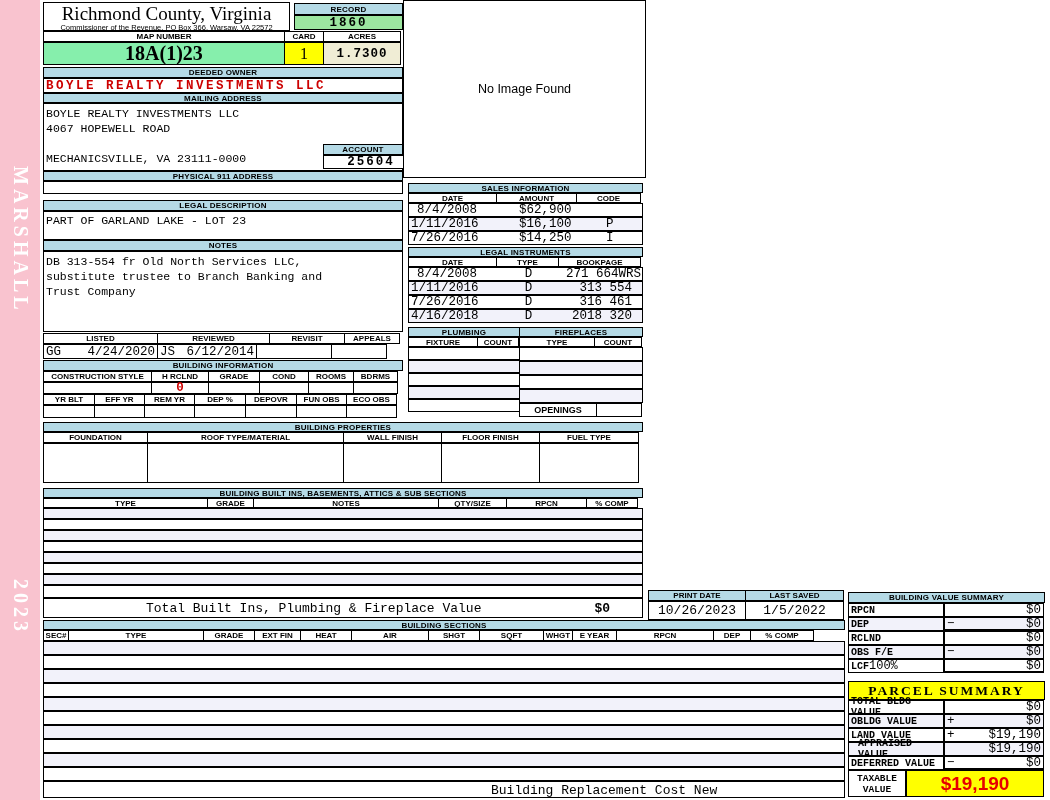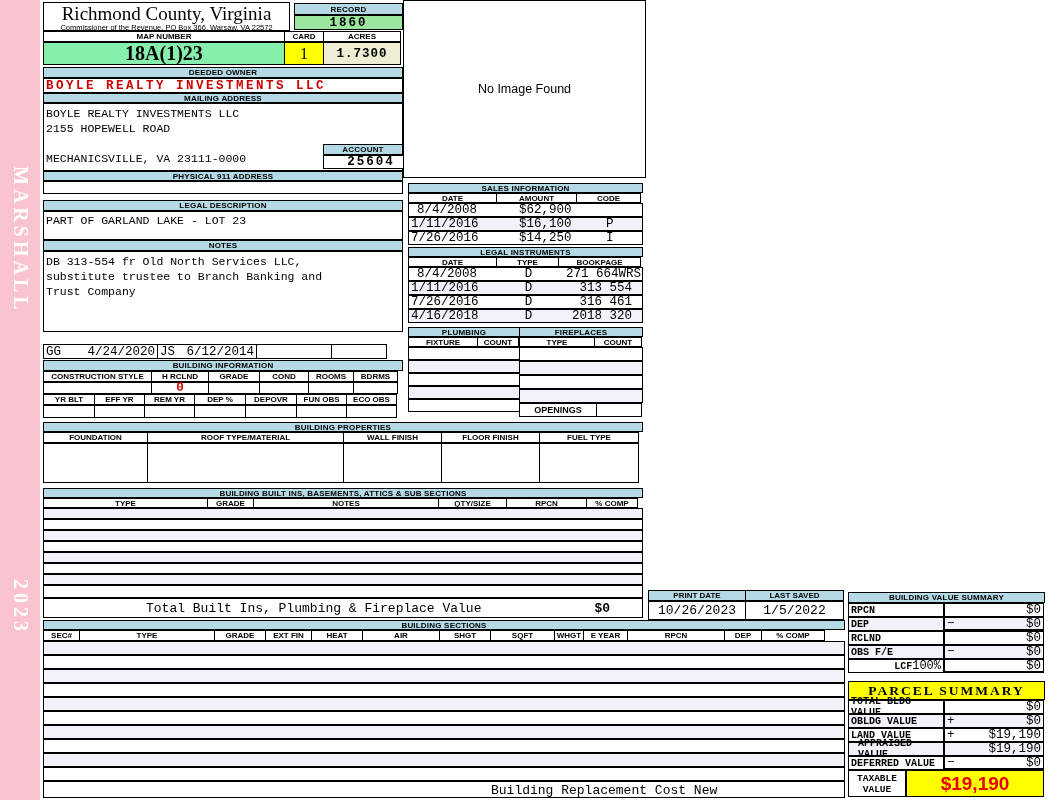--- a/index.html
+++ b/index.html
@@ -75,21 +75,21 @@
   </div>
 
   <div class="abs bar" style="left:43px;top:67px;width:360px;height:11px">DEEDED OWNER</div>
   <div class="abs box" style="left:43px;top:78px;width:360px;height:15px;display:flex;align-items:center">
     <span class="mono red" style="font-weight:bold;letter-spacing:2.5px;padding-left:2px">BOYLE REALTY INVESTMENTS LLC</span>
   </div>
 
   <div class="abs bar" style="left:43px;top:93px;width:360px;height:10px">MAILING ADDRESS</div>
   <div class="abs box mono-sm" style="left:43px;top:103px;width:360px;height:68px;line-height:15px;padding:2px 0 0 2px">
     <div>BOYLE REALTY INVESTMENTS LLC</div>
-    <div>2155 HOPEWELL ROAD</div>
+    <div>4067 HOPEWELL ROAD</div>
     <div style="height:15px"></div>
     <div>MECHANICSVILLE, VA 23111-0000</div>
   </div>
 
   <div class="abs bar" style="left:323px;top:144px;width:80px;height:11px">ACCOUNT</div>
   <div class="abs box" style="left:323px;top:155px;width:96px;height:14px;display:flex;align-items:center;justify-content:center">
     <span class="mono" style="font-weight:bold;letter-spacing:2px">25604</span>
   </div>
 
   <div class="abs bar" style="left:43px;top:171px;width:360px;height:10px">PHYSICAL 911 ADDRESS</div>
@@ -98,20 +98,26 @@
   <div class="abs bar" style="left:43px;top:200px;width:360px;height:11px">LEGAL DESCRIPTION</div>
   <div class="abs box mono-sm" style="left:43px;top:211px;width:360px;height:29px;padding:2px 0 0 2px">PART OF GARLAND LAKE - LOT 23</div>
 
   <div class="abs bar" style="left:43px;top:240px;width:360px;height:11px">NOTES</div>
   <div class="abs box mono-sm" style="left:43px;top:251px;width:360px;height:81px;line-height:15px;padding:2px 0 0 2px">
     <div>DB 313-554 fr Old North Services LLC,</div>
     <div>substitute trustee to Branch Banking and</div>
     <div>Trust Company</div>
   </div>
 
+  <div class="abs hrow" style="left:43px;top:333px;width:360px;height:11px">
+    <span class="ch" style="width:115px">LISTED</span>
+    <span class="ch" style="width:113px">REVIEWED</span>
+    <span class="ch" style="width:76px">REVISIT</span>
+    <span class="ch" style="width:56px">APPEALS</span>
+  </div>
   <div class="abs vrow" style="left:43px;top:344px;width:360px;height:15px">
     <span class="vc mono" style="width:115px;justify-content:space-between;padding:0 2px">
       <span>GG</span>
       <span>4/24/2020</span>
     </span>
     <span class="vc mono" style="width:100px;justify-content:space-between;padding:0 2px">
       <span>JS</span>
       <span>6/12/2014</span>
     </span>
     <span class="vc mono" style="width:76px"></span>
@@ -301,33 +307,33 @@
     </span>
   </div>
   <div class="abs vrow" style="left:848px;top:645px;width:197px;height:14px">
     <span class="vc sumlabel stripe" style="width:96px;justify-content:flex-start;padding-left:2px">OBS F/E</span>
     <span class="vc oprow mono stripe" style="width:101px;border-left-width:2px;padding:0 2px">
       <span>−</span>
       <span>$0</span>
     </span>
   </div>
   <div class="abs vrow" style="left:848px;top:659px;width:197px;height:14px">
-    <span class="vc" style="width:96px;justify-content:flex-end;padding:0 2px">
+    <span class="vc" style="width:96px;justify-content:flex-start;padding:0 2px">
       <span class="sumlabel">LCF</span>
       <span class="mono" style="font-size:12px">100%</span>
     </span>
     <span class="vc oprow mono" style="width:101px;border-left-width:2px;border-bottom-width:2px;padding:0 2px">
       <span></span>
       <span>$0</span>
     </span>
   </div>
 
   <div class="abs bar" style="left:43px;top:620px;width:802px;height:10px">BUILDING SECTIONS</div>
   <div class="abs hrow" style="left:43px;top:630px;width:802px;height:11px">
-    <span class="ch" style="width:37px">SEC#</span>
+    <span class="ch" style="width:26px">SEC#</span>
     <span class="ch" style="width:136px">TYPE</span>
     <span class="ch" style="width:52px">GRADE</span>
     <span class="ch" style="width:47px">EXT FIN</span>
     <span class="ch" style="width:52px">HEAT</span>
     <span class="ch" style="width:78px">AIR</span>
     <span class="ch" style="width:52px">SHGT</span>
     <span class="ch" style="width:65px">SQFT</span>
     <span class="ch" style="width:30px">WHGT</span>
     <span class="ch" style="width:45px">E YEAR</span>
     <span class="ch" style="width:98px">RPCN</span>

